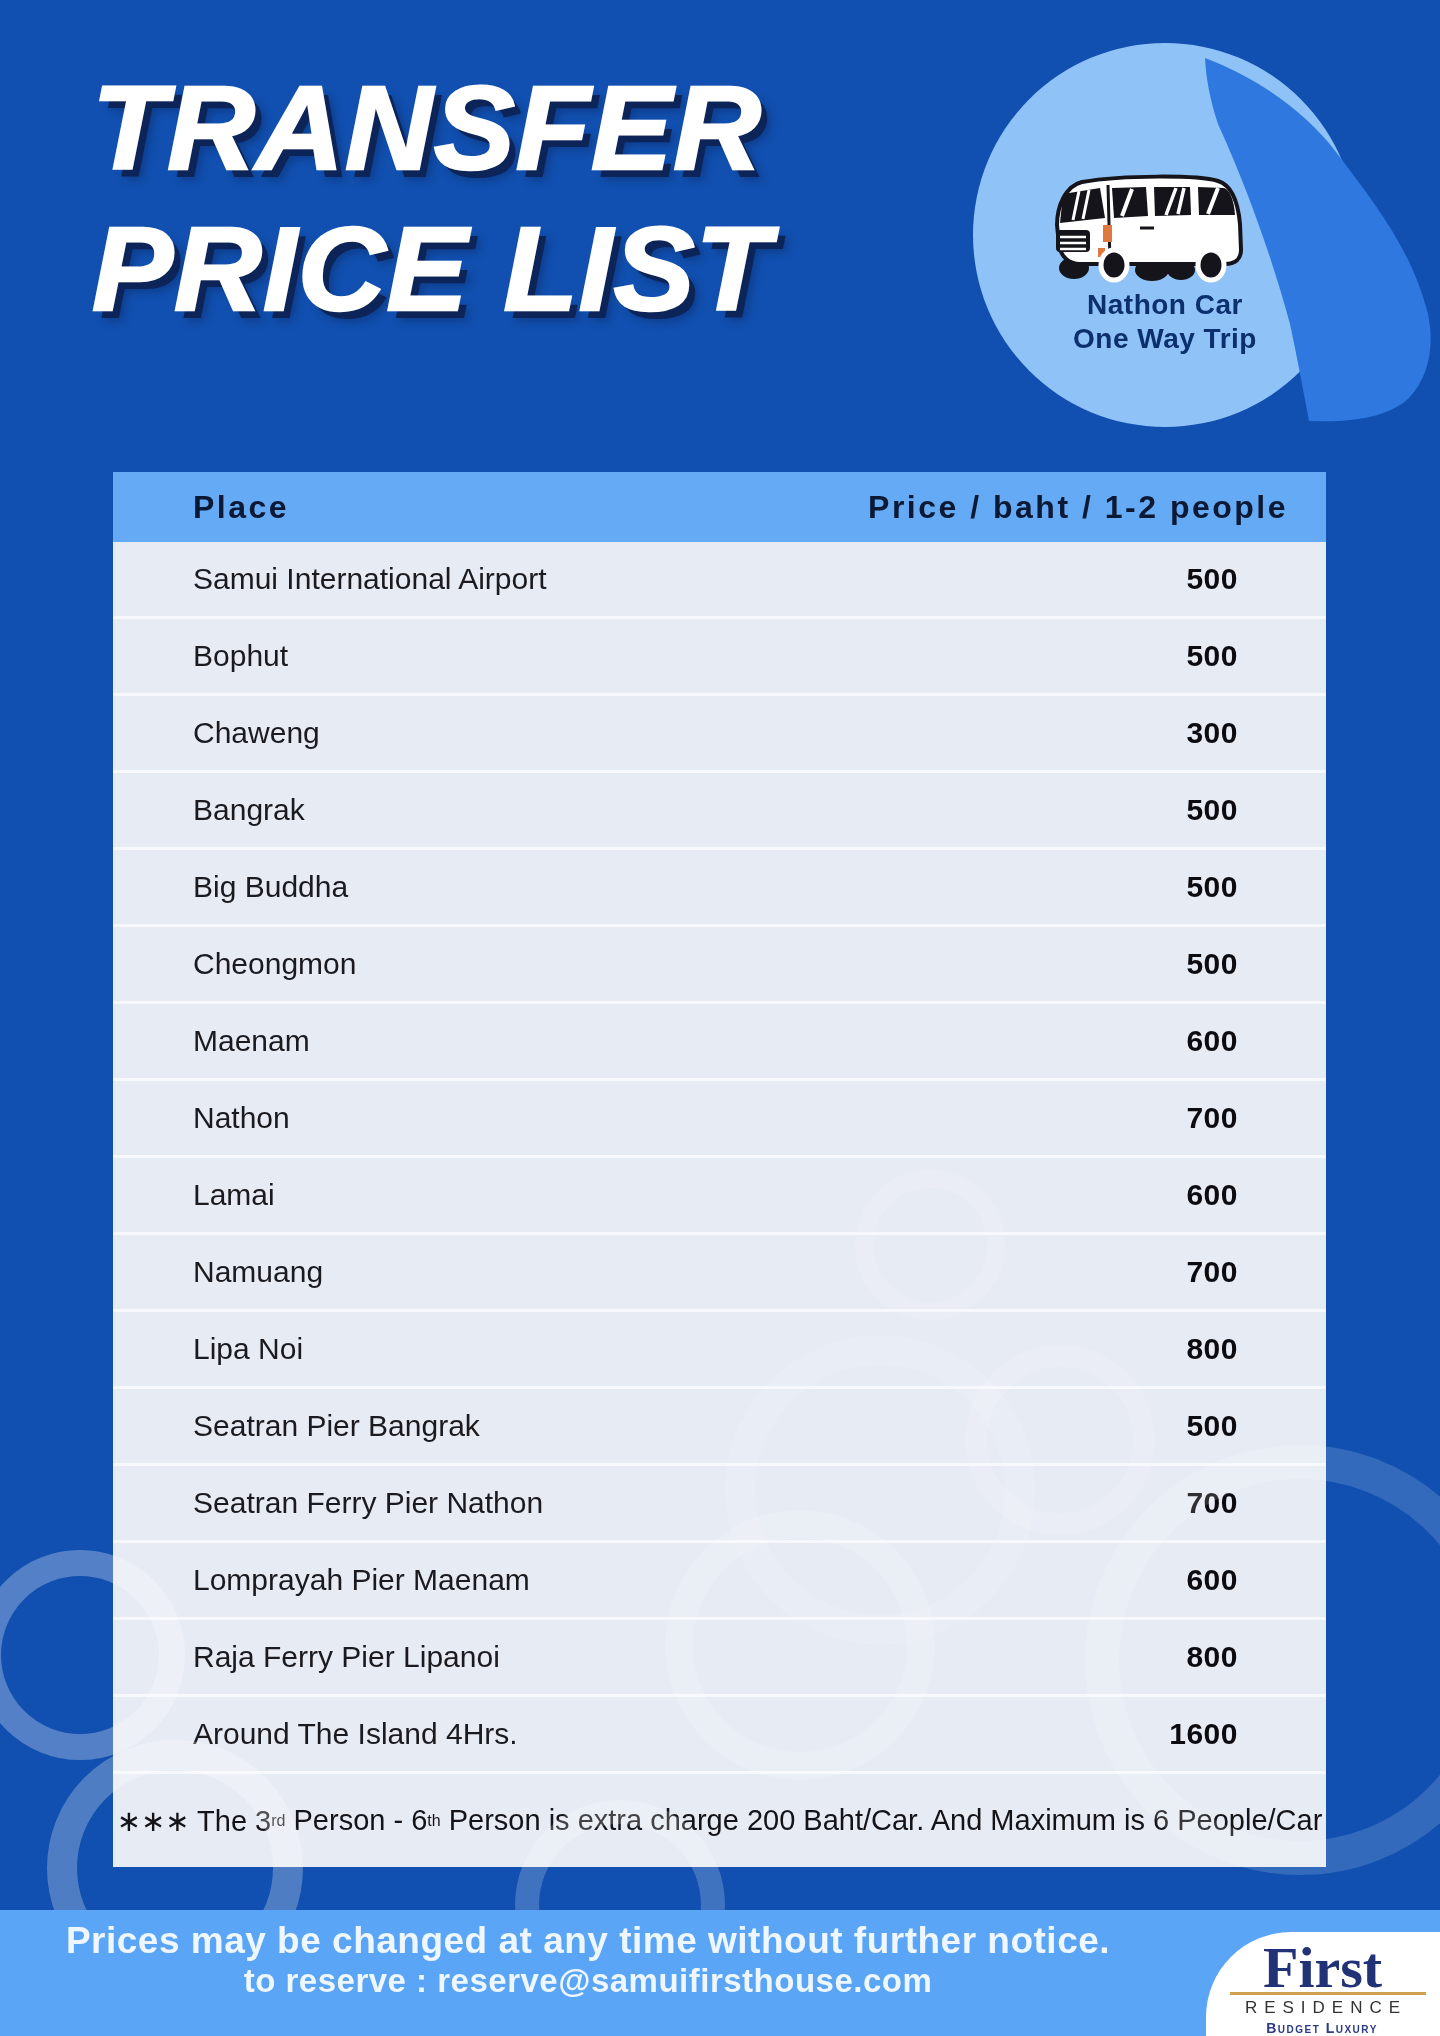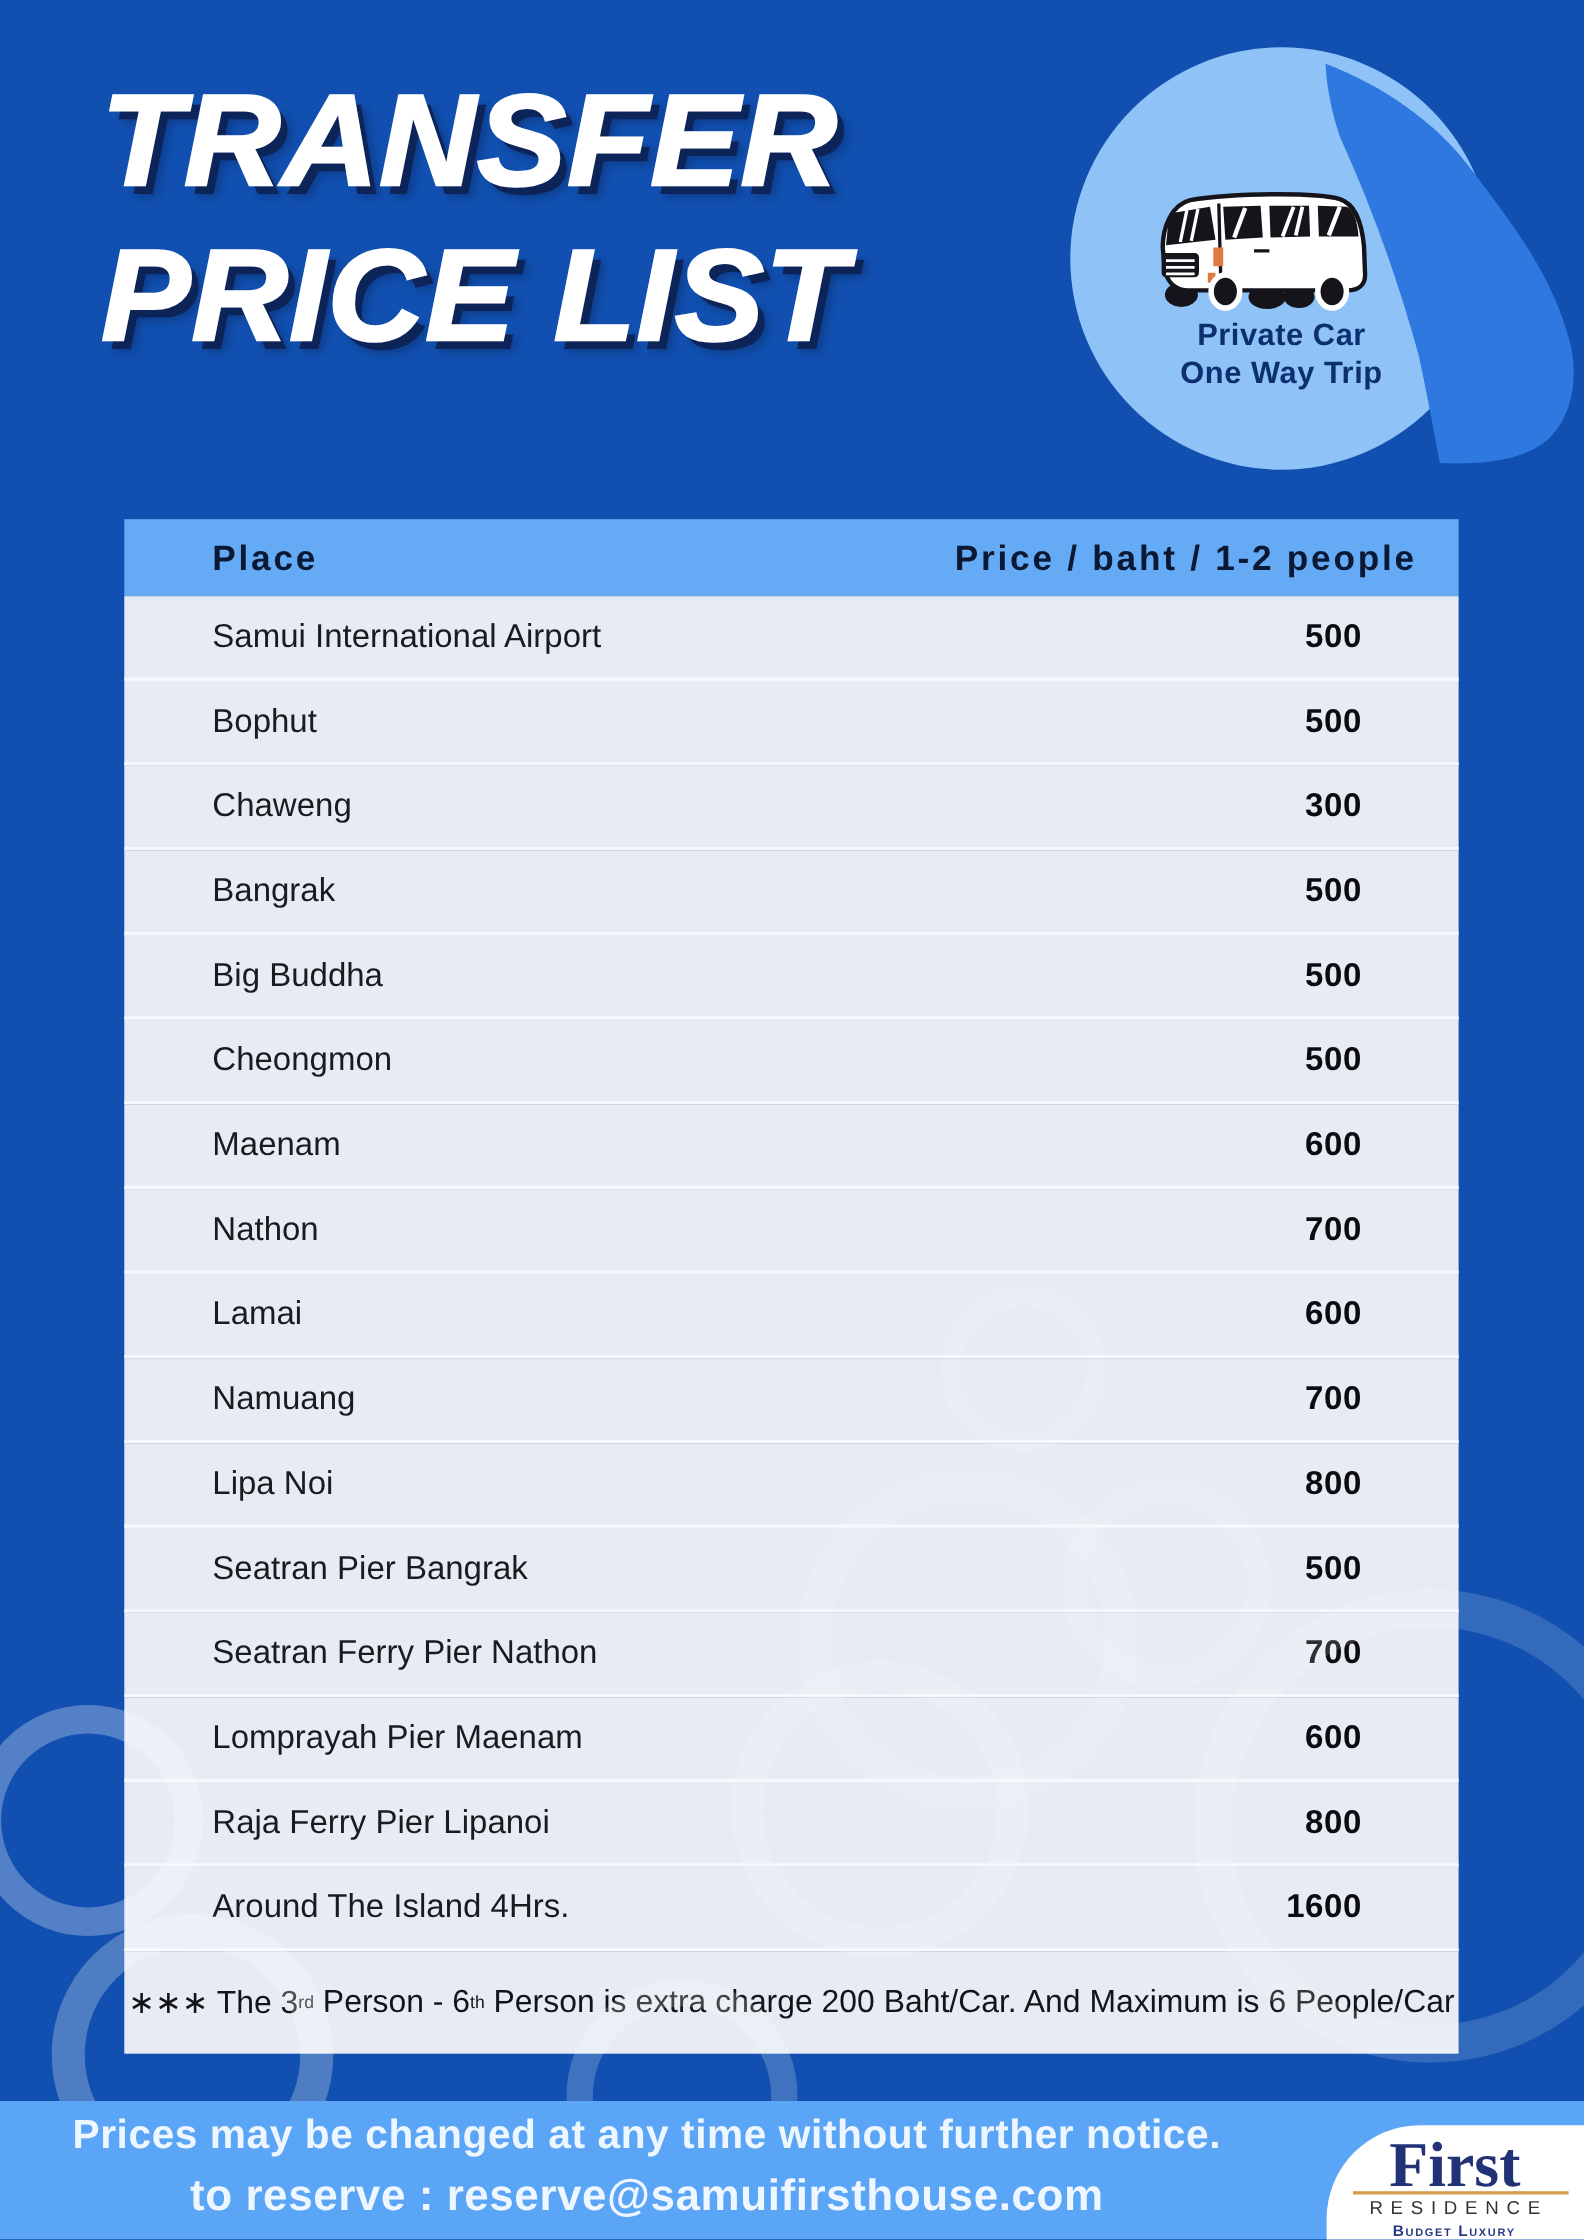--- a/index.html
+++ b/index.html
@@ -46,21 +46,21 @@
   .footnote{
     height:93px;background:var(--row-bg);
     display:flex;align-items:center;justify-content:center;
     font-size:29px;color:#141418;white-space:pre;
   }
   .footnote sup{font-size:16px;vertical-align:super;line-height:0;}
   .ring{position:absolute;border-radius:50%;border-style:solid;border-color:#fff;z-index:5;pointer-events:none;}
   .footer-band{position:absolute;left:0;top:1910px;width:1440px;height:126px;background:var(--footer-band);z-index:6;}
   .footer-text{position:absolute;left:0;top:10px;width:1176px;text-align:center;color:#eef6ff;font-weight:bold;}
   .footer-notice{font-size:37px;letter-spacing:.5px;}
-  .footer-reserve{font-size:40px;margin-top:12px;letter-spacing:.5px;}
+  .footer-reserve{font-size:33px;letter-spacing:.5px;}
   .logo-blob{
     position:absolute;left:1206px;top:1932px;width:330px;height:190px;background:#fff;
     border-radius:85px 0 0 0;z-index:7;
   }
   .logo-first{
     position:absolute;left:57px;top:2px;
     font-family:"Liberation Serif","DejaVu Serif",serif;font-weight:bold;
     font-size:58px;color:var(--logo-navy);
   }
   .logo-rule{position:absolute;left:24px;top:60px;width:196px;height:3px;background:var(--logo-gold);}
@@ -103,21 +103,21 @@
     <rect x="8" y="60" width="34" height="22" rx="4" fill="#14141a"></rect>
     <path d="M12,67 L38,67 M12,73 L38,73 M12,79 L38,79" stroke="#fff" stroke-width="2.5" fill="none"></path>
     <rect x="55" y="55" width="9" height="17" fill="#e0793f"></rect>
     <rect x="50" y="78" width="7" height="9" fill="#e0793f"></rect>
     <path d="M92,58 L106,58" stroke="#14141a" stroke-width="3" fill="none"></path>
     <ellipse cx="66" cy="95" rx="13" ry="15" fill="#14141a" stroke="#fff" stroke-width="5"></ellipse>
     <ellipse cx="163" cy="95" rx="13" ry="15" fill="#14141a" stroke="#fff" stroke-width="5"></ellipse>
   </g>
 </svg>
 <div class="badge-text">
-  <div>Private Car</div>
+  <div>Nathon Car</div>
   <div>One Way Trip</div>
 </div>
 
 <div class="table">
   <div class="thead">
     <span>Place</span>
     <span>Price / baht / 1-2 people</span>
   </div>
   <div class="tbody">
 

